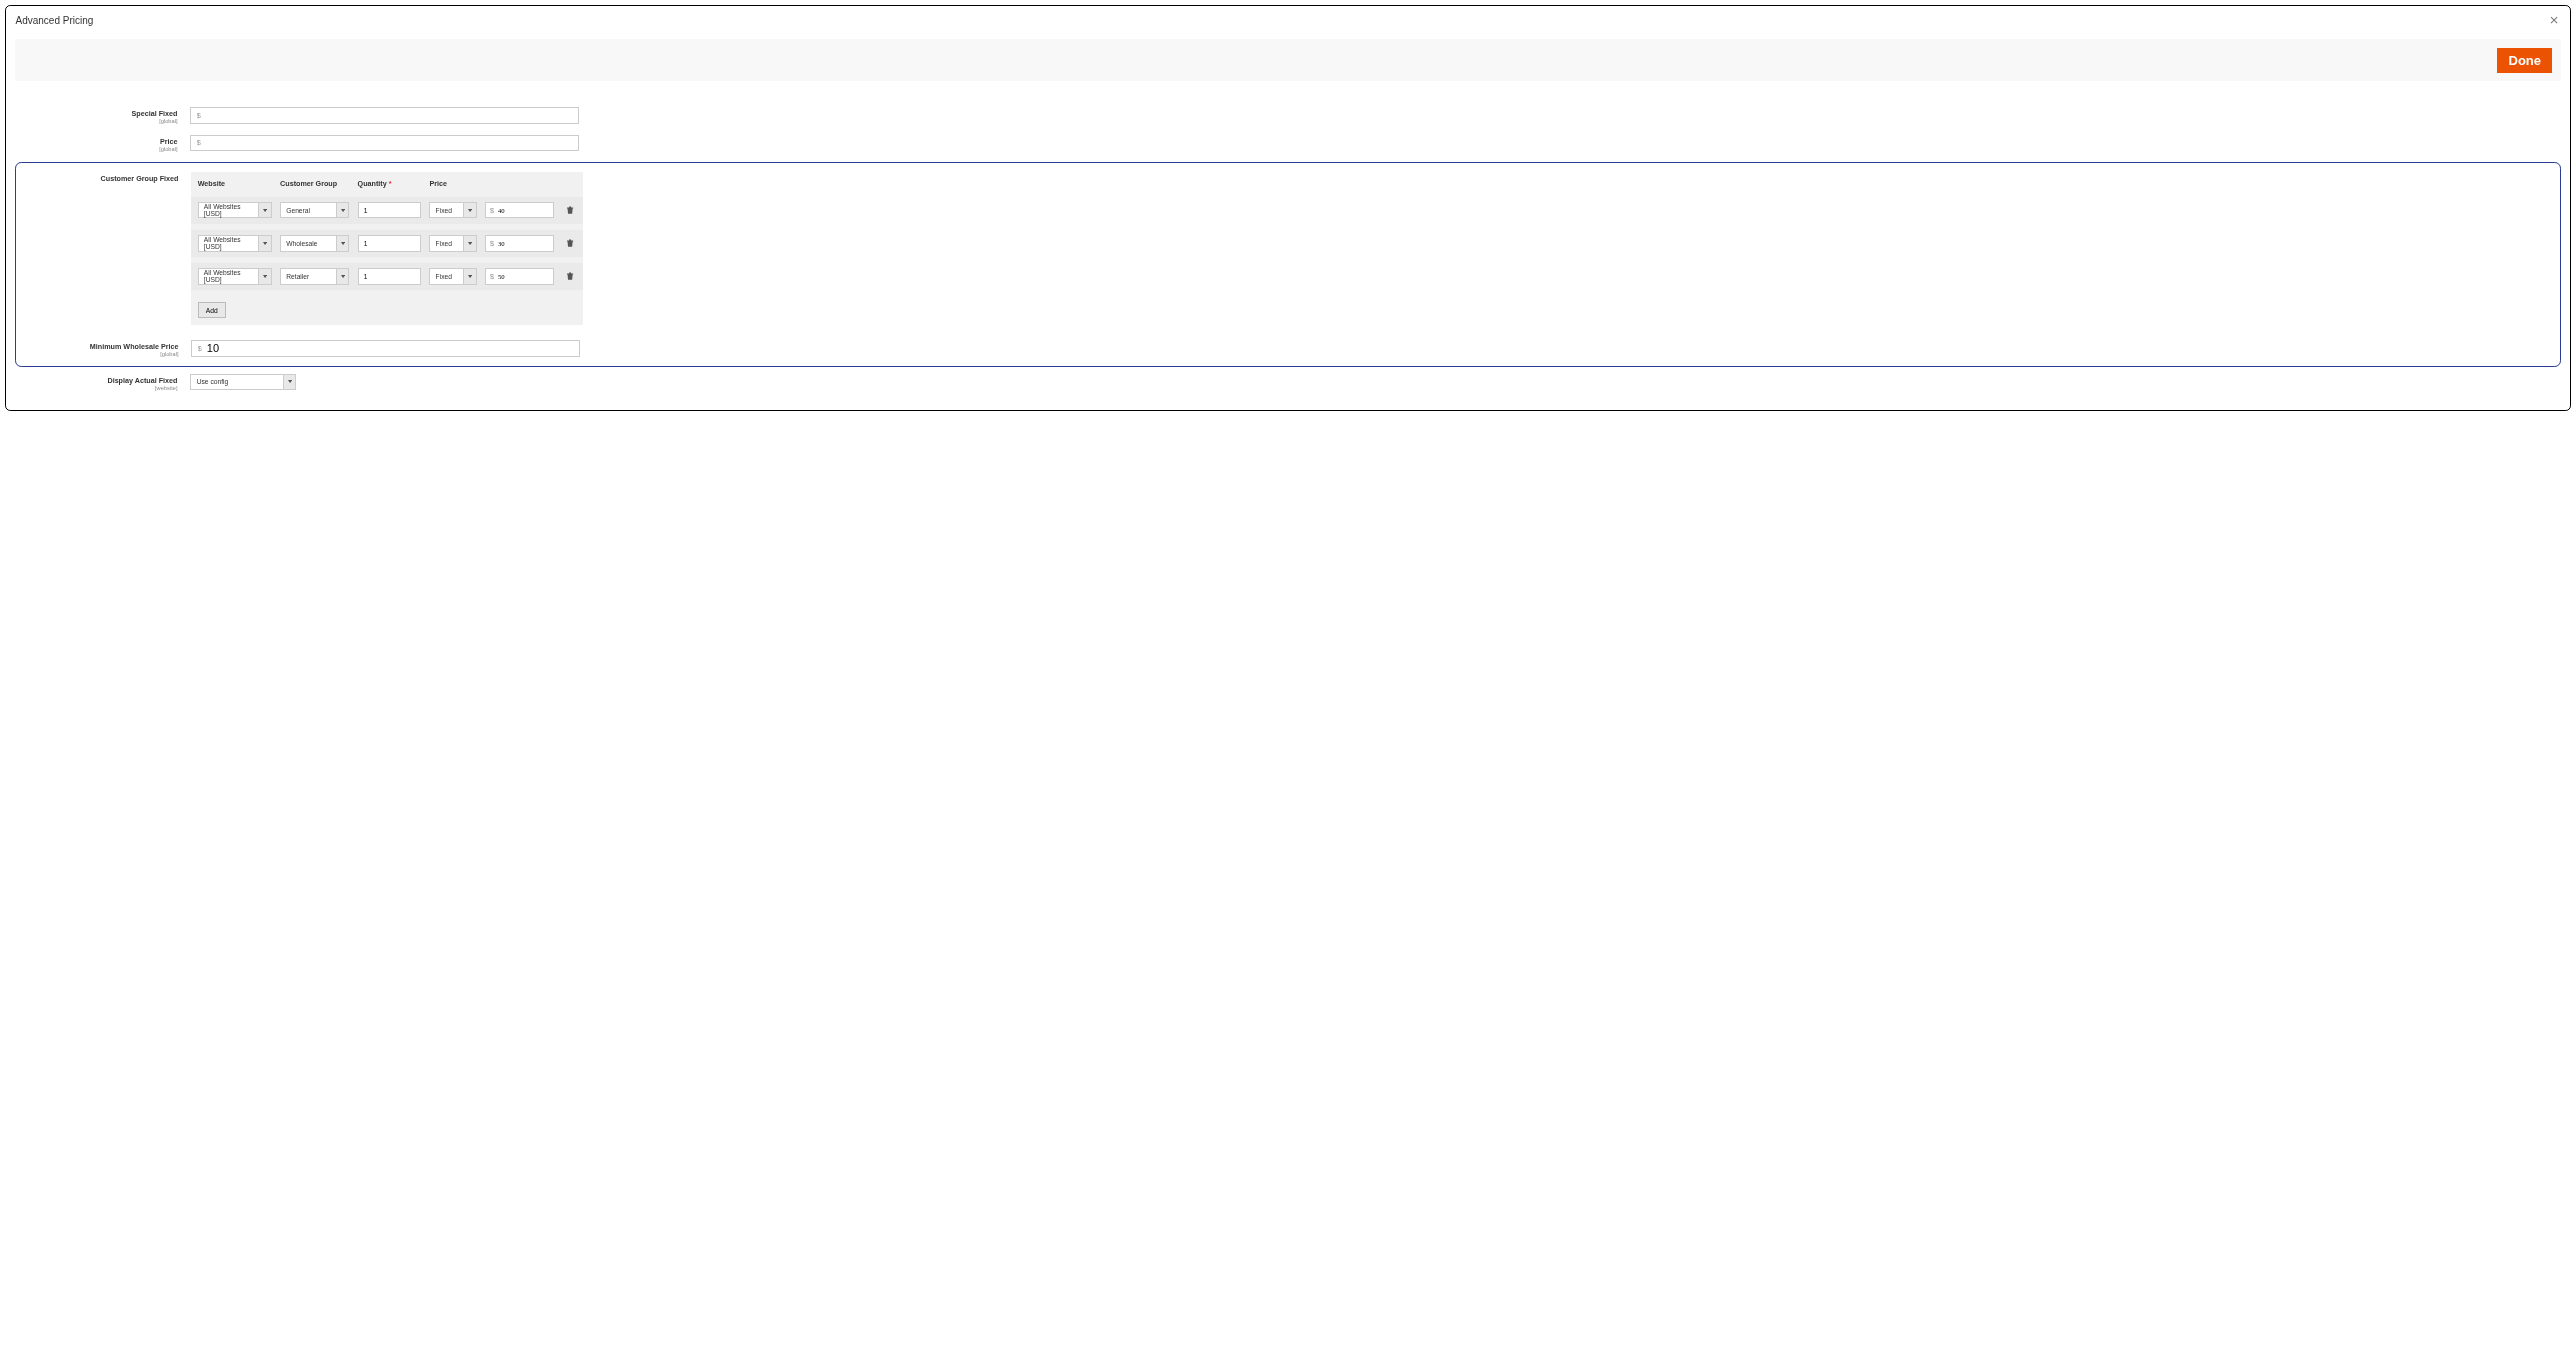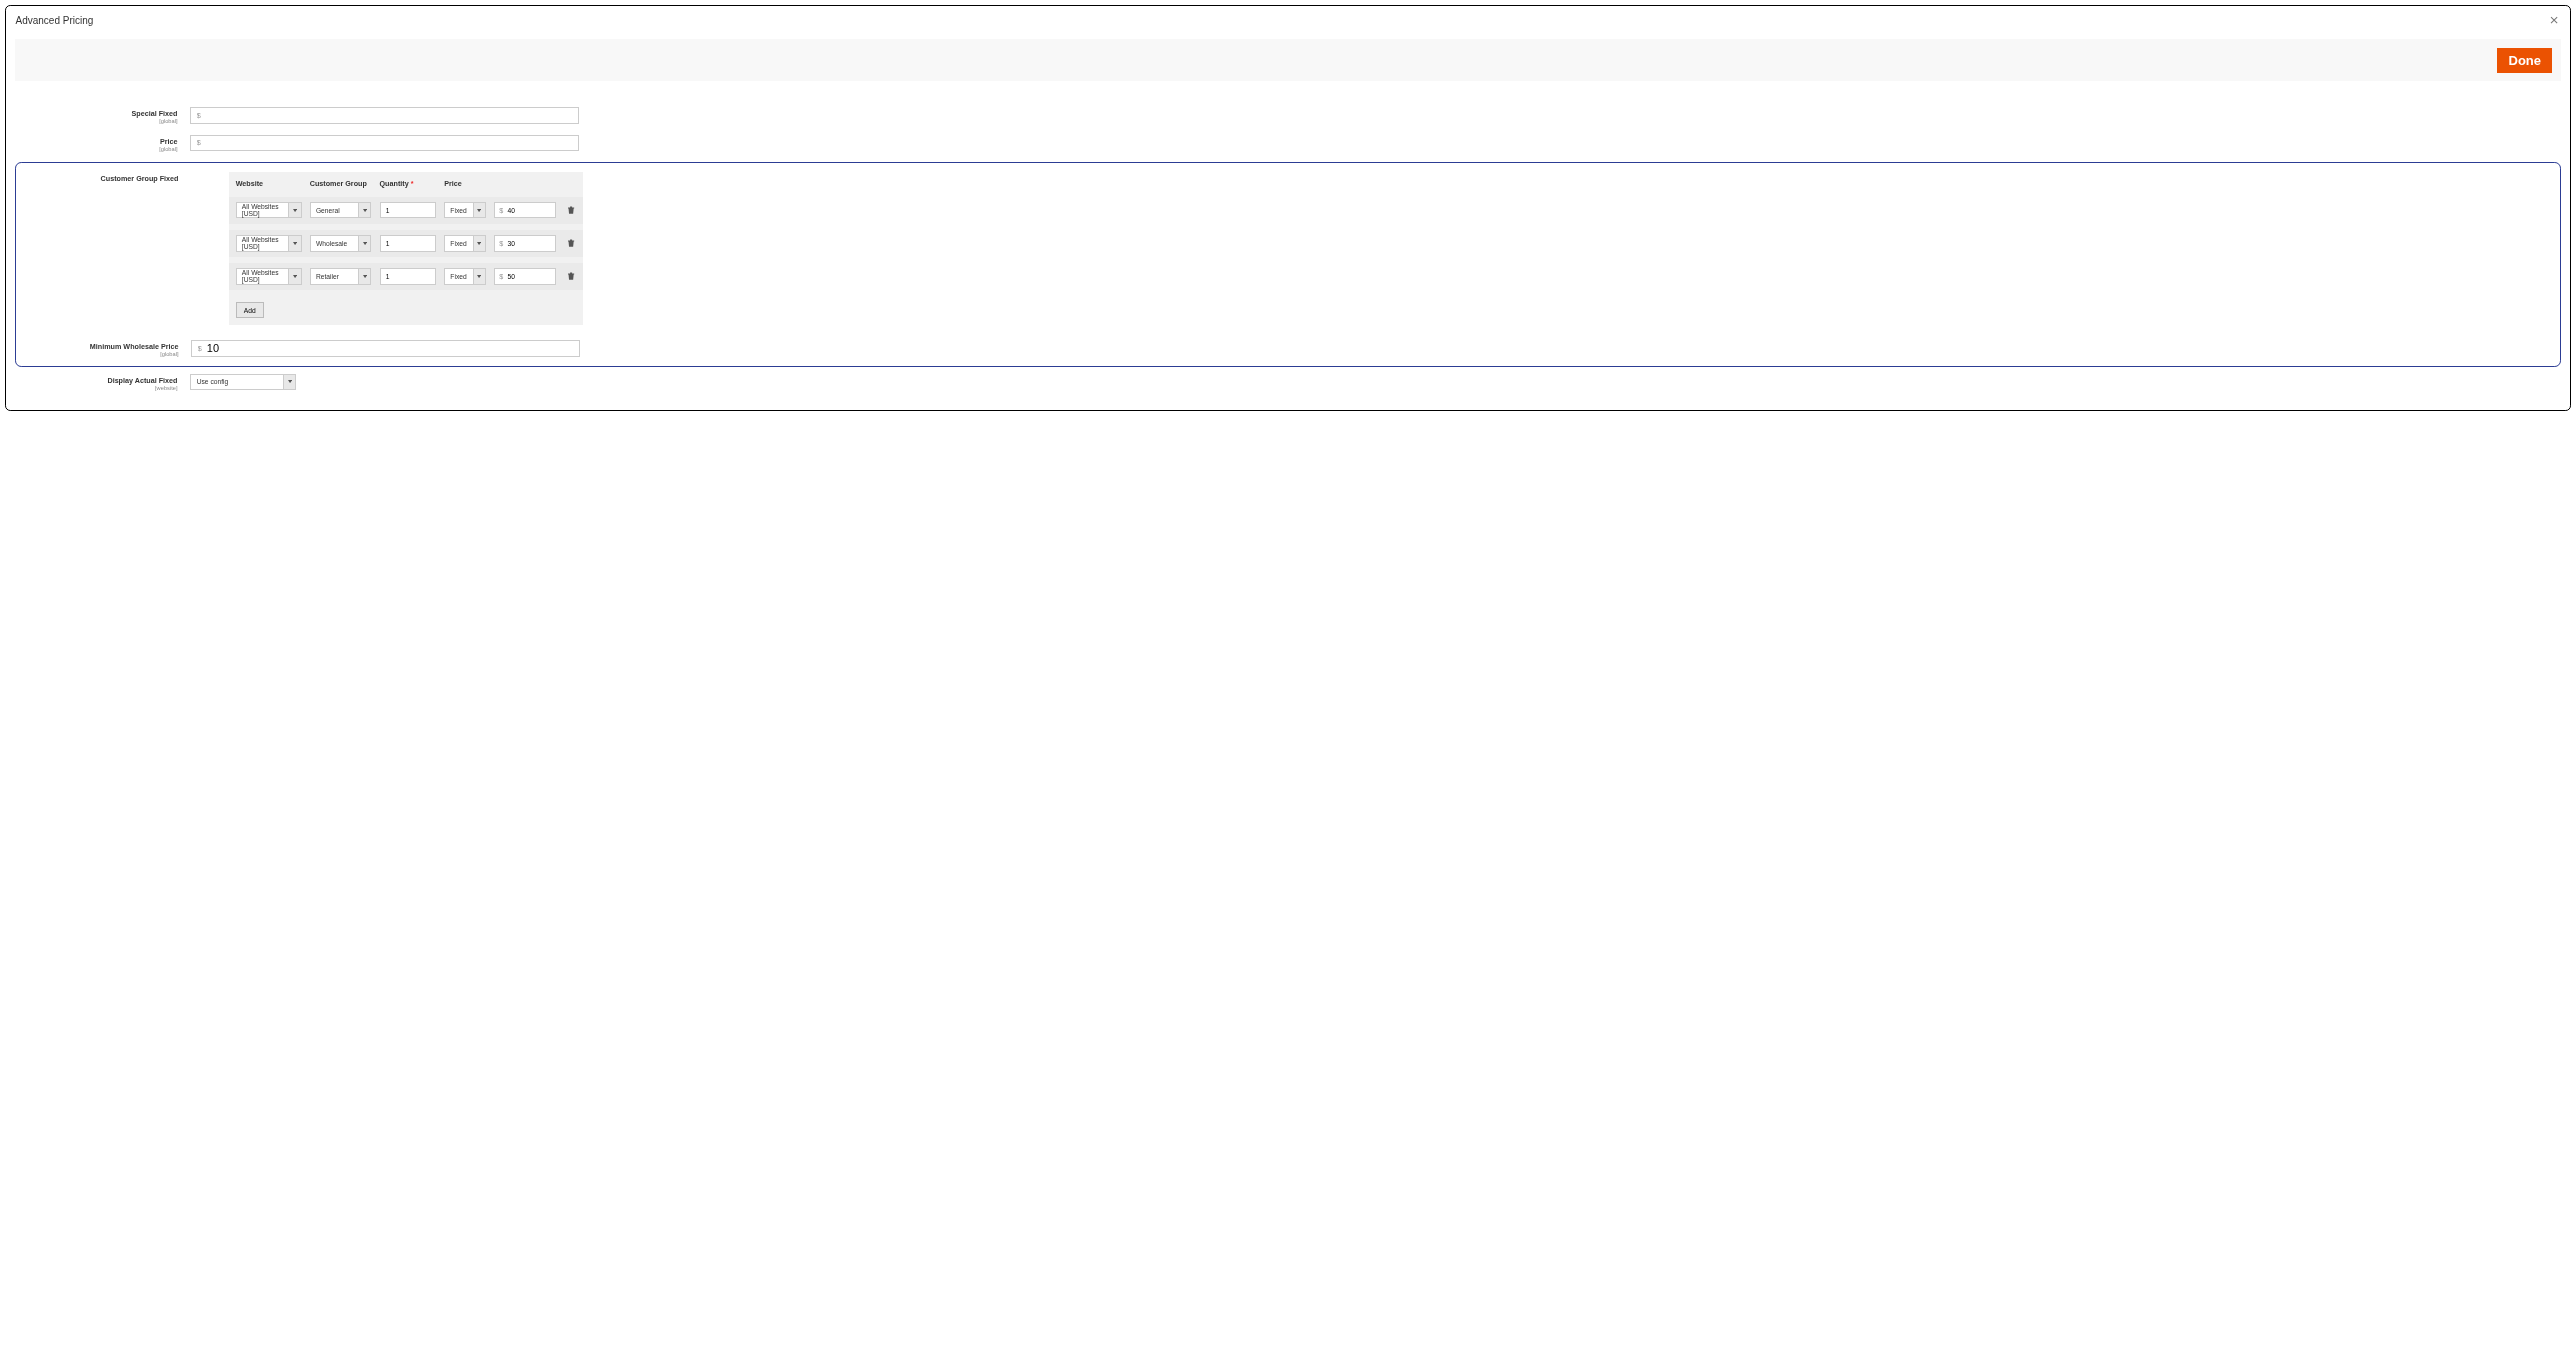--- a/index.html
+++ b/index.html
@@ -103,21 +103,20 @@
       border-radius: 6.2px;
       padding: 9.3px 0 9.3px 0;
       margin-bottom: 6.2px;
     }
     .highlight-box .form-row {
       margin-bottom: 0;
     }
     .group-table-wrap {
       background: #f1f1f1;
       padding: 0;
-      margin-left: 38px;
     }
     .group-header-row, .group-data-row {
       display: flex;
       align-items: center;
       padding: 6.2px;
       gap: 8.2px;
     }
     .group-header-row {
       font-size: 7.2px;
       font-weight: 600;
@@ -183,20 +182,21 @@
       padding: 0 4.1px;
     }
     .price-input {
       border: none;
       outline: none;
       flex: 1;
       height: 100%;
       font-size: 6.7px;
       padding-right: 12px;
       width: 100%;
+      font-family: Liberation Serif, serif;
     }
     .delete-icon {
       cursor: pointer;
       color: #666;
       display: flex;
       justify-content: center;
     }
     .delete-icon svg {
       width: 8.2px;
       height: 8.2px;

